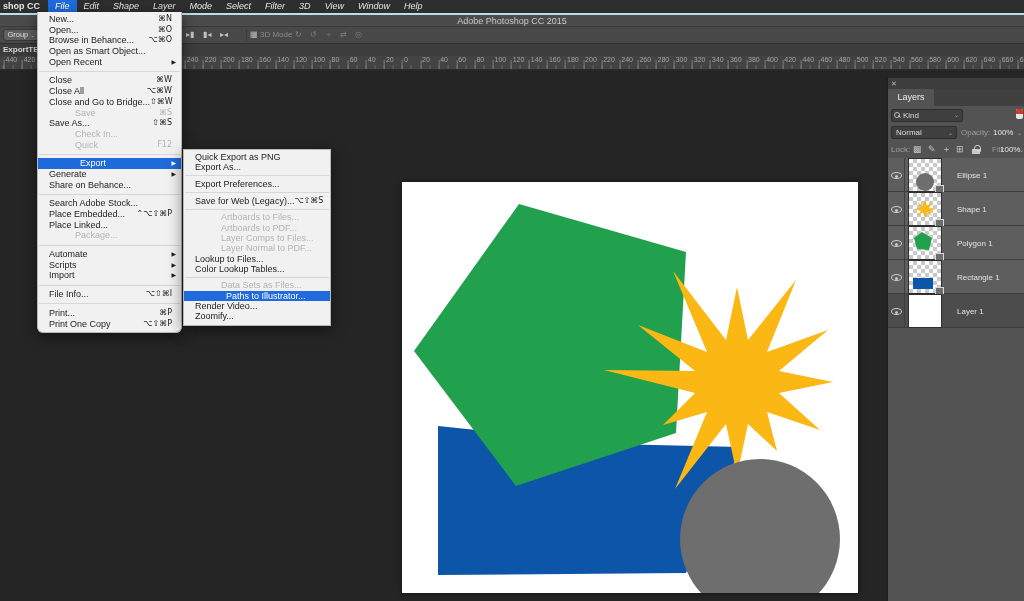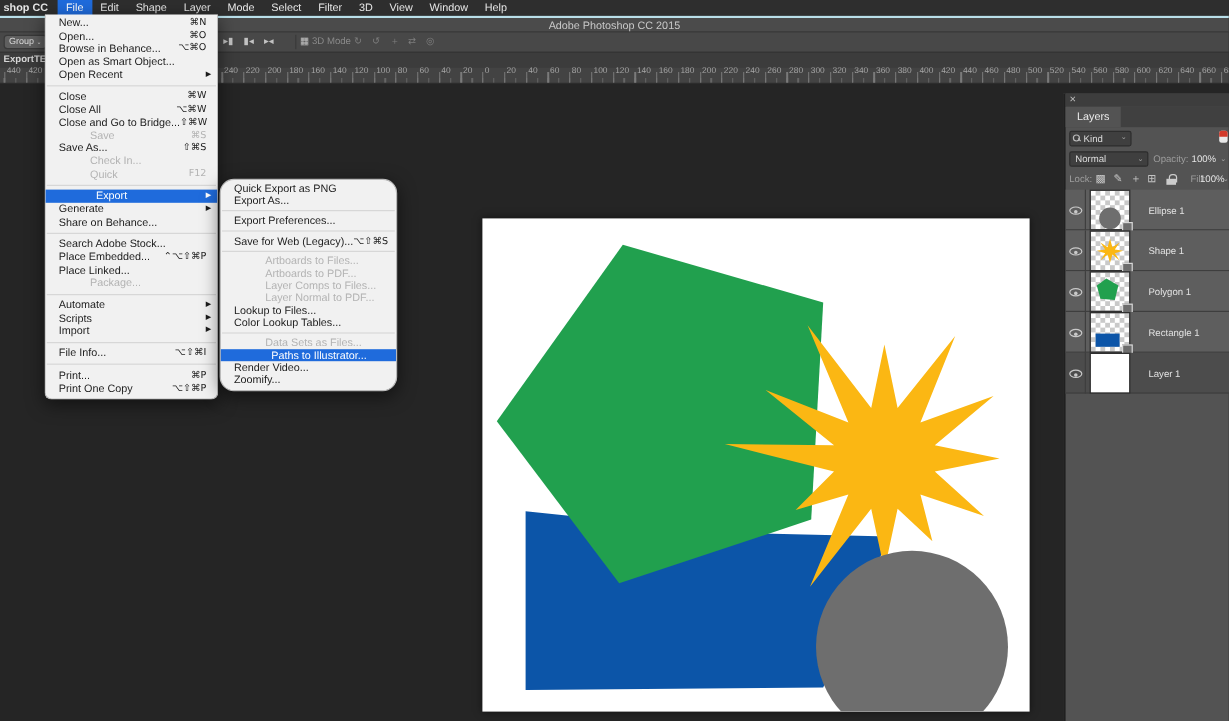--- a/index.html
+++ b/index.html
@@ -48,42 +48,42 @@
   
   #workspace { position:absolute; left:0; top:70px; width:1024px; height:531px; background:#252525; z-index:1; }
   #canvas { position:absolute; left:402px; top:112px; width:456px; height:411px; background:#ffffff;
             overflow:hidden; box-shadow:0 0 6px rgba(0,0,0,.5); }
 
   
   .menu-panel { position:absolute; background:#f1f1f1; border:1px solid #b9b9b9; border-top:none;
                 border-radius:0 0 6px 6px; box-shadow:0 4px 14px rgba(0,0,0,.5); z-index:70;
                 font-size:9px; color:#1c1c1c; padding:2px 0 3px 0; }
   #file-menu { left:37px; top:12px; width:145px; }
-  #export-menu { left:183px; top:149px; width:148px; border-radius:12px; border-top:1px solid #b9b9b9; }
+  #export-menu { left:183px; top:149px; width:148px; border-radius:0; border-top:1px solid #b9b9b9; }
   .mi { position:relative; height:10.7px; line-height:10.7px; padding:0 9px 0 11px;
         display:flex; justify-content:space-between; white-space:nowrap; }
   #export-menu .mi { height:10.3px; line-height:10.3px; }
   .mi .sc { font-family:"DejaVu Sans", sans-serif; font-size:8px; }
   .mi.disabled { color:#b3b3b3;margin-left:26px; }
   .mi.hl { background:#1f6bdc; color:#fff;padding-left:42px; }
   .mi .arrow { position:absolute; right:5px; top:0; font-size:6px; line-height:11px; }
   .msep { height:1px; background:#d7d7d7; margin:3.5px 1px; }
   #export-menu .msep { margin:2.7px 1px; }
 
   
   #layers-panel { position:absolute; left:886px; top:78px; width:138px; height:523px; background:#535353;
                   border-left:2px solid #202020; z-index:20; color:#ddd; }
   #lp-closebar { position:absolute; left:0; top:0; width:138px; height:11px; background:#3d3d3d; }
   #lp-close { position:absolute; left:3px; top:1px; font-size:7px; color:#bbb; line-height:9px; }
   #lp-tabrow { position:absolute; left:0; top:11px; width:138px; height:17px; background:#404040; }
   #lp-tab { position:absolute; left:0; top:0; width:46px; height:17px; background:#535353;
             font-size:9px; line-height:17px; text-align:center; color:#ececec; }
   .lp-row { position:absolute; left:0; width:138px; }
   #lp-filter { top:28px; height:18px; }
-  #kind-field { position:absolute; left:3px; top:2.5px; width:52px; height:13px; background:#3f3f3f;
+  #kind-field { position:absolute; left:3px; top:2.5px; width:72px; height:13px; background:#3f3f3f;
                 border:1px solid #2d2d2d; border-radius:2px; font-size:8px; color:#ddd; line-height:11px;
                 padding-left:11px; }
   #kind-field .dd { position:absolute; right:3px; top:0; font-size:6px; color:#aaa; line-height:11px; }
   .mag { position:absolute; left:2px; top:2px; width:6px; height:6px; }
   .mag::before { content:""; position:absolute; left:0; top:0; width:4px; height:4px;
                  border:1px solid #bbb; border-radius:50%; }
   .mag::after { content:""; position:absolute; left:4px; top:4px; width:3px; height:1px;
                 background:#bbb; transform:rotate(45deg); }
   .flt-ico { position:absolute; top:3px; font-size:9px; color:#c4c4c4; line-height:12px; }
   #filter-pin { position:absolute; right:3px; top:3px; width:7px; height:10px; background:#e8e8e8;
@@ -118,21 +118,21 @@
   .thumb svg { position:absolute; left:0; top:0; }
   .thumb .badge { position:absolute; right:-3px; bottom:-3px; width:9px; height:9px; background:#6d6d6d;
                   border:1px solid #d8d8d8; }
   .layer-name { position:absolute; left:69px; top:13px; font-size:8px; color:#e2e2e2; }
 </style>
 </head>
 <body>
 
 <div id="menubar">
   <span id="app-menu">shop CC</span>
-  <span id="mb-items" style="display: inline-flex;">
+  <span id="mb-items" style="display: inline-flex; font-style: italic;">
       <span class="mb-item hl">File</span>
       <span class="mb-item">Edit</span>
       <span class="mb-item">Shape</span>
       <span class="mb-item">Layer</span>
       <span class="mb-item">Mode</span>
       <span class="mb-item">Select</span>
       <span class="mb-item">Filter</span>
       <span class="mb-item">3D</span>
       <span class="mb-item">View</span>
       <span class="mb-item">Window</span>

